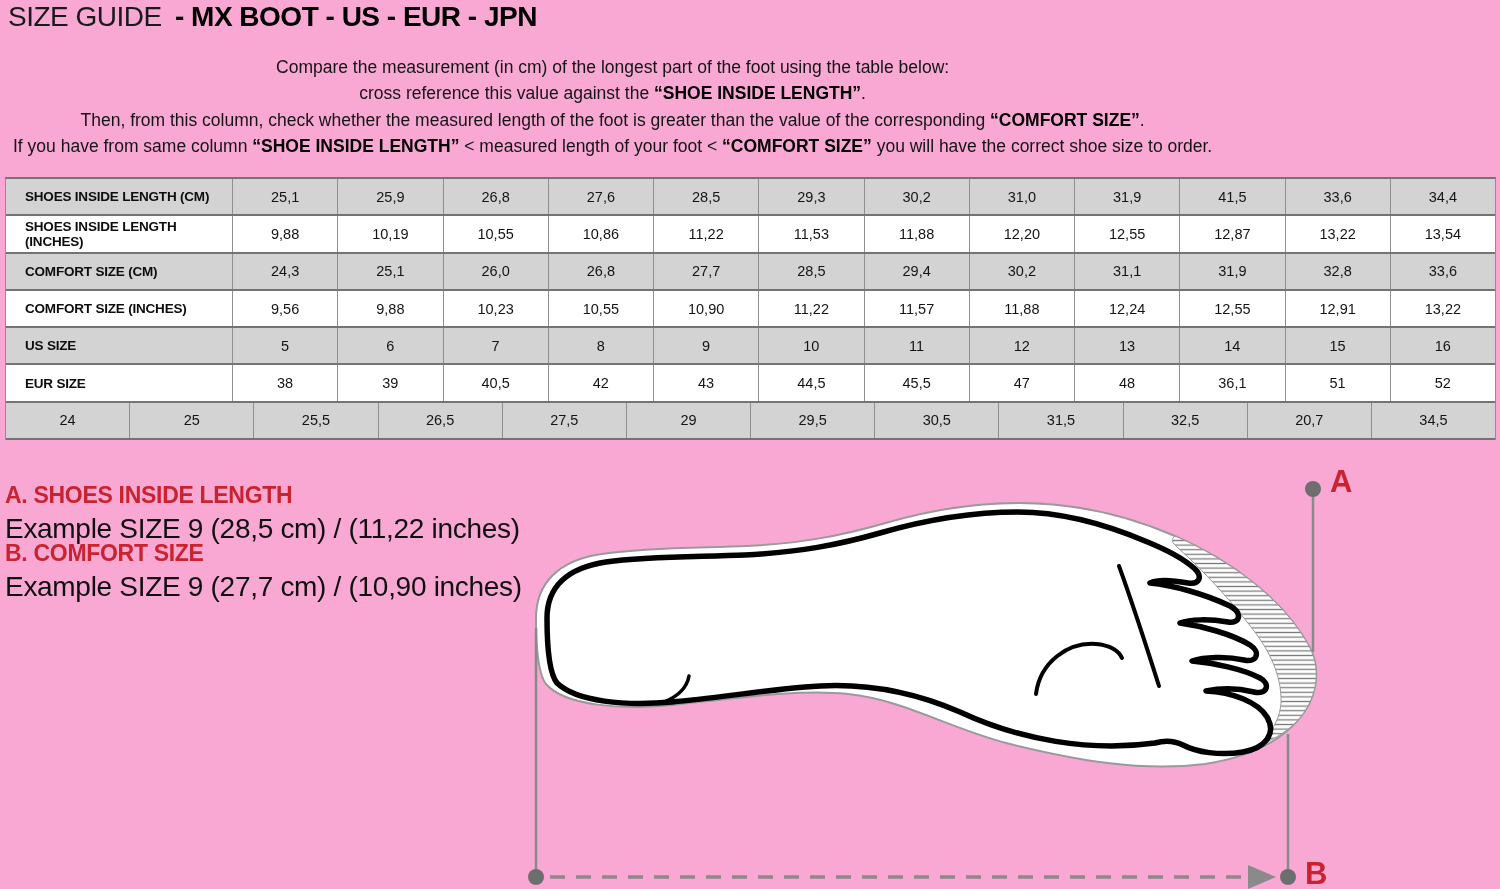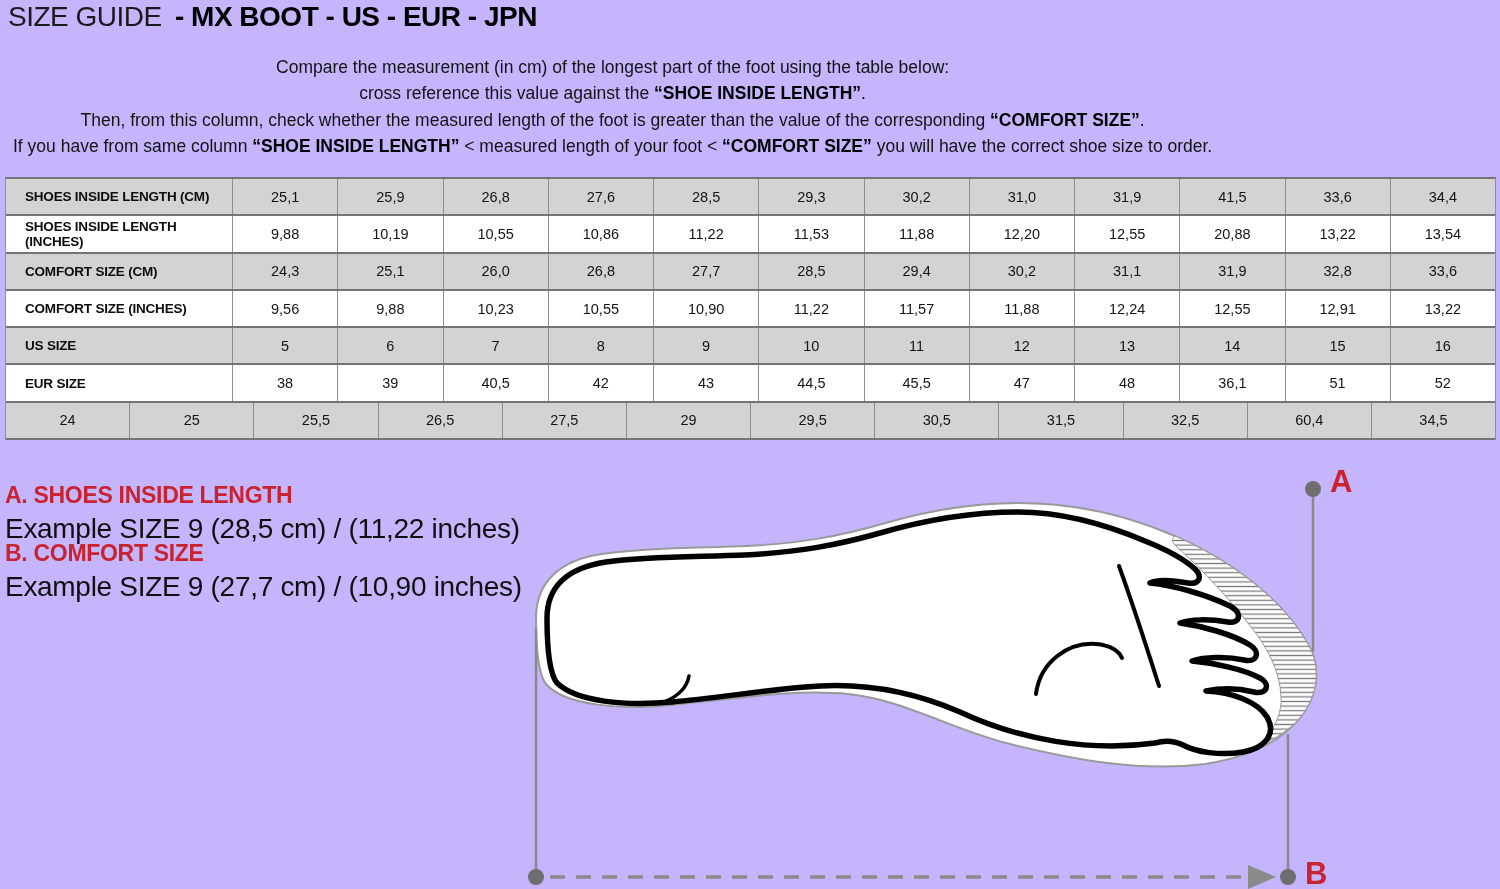--- a/index.html
+++ b/index.html
@@ -1,16 +1,16 @@
 <!DOCTYPE html>
 <html><head>
 <meta charset="utf-8">
 <style>
   html,body{margin:0;padding:0;background:#fff;}
-  .page{position:relative;width:1500px;height:889px;background:#c4b5fd;
+  .page{position:relative;width:1500px;height:889px;background:#f9a8d4;
         font-family:"Liberation Sans", sans-serif;color:#111;overflow:hidden;}
 
   
   .title{position:absolute;left:8px;top:1px;font-size:28px;letter-spacing:-0.5px;white-space:nowrap;}
   .title .light{font-weight:normal;color:#1a1a1a;}
   .title .heavy{font-weight:bold;color:#000;margin-left:6px;}
 
   
   .intro{position:absolute;left:13px;top:54px;font-size:17.5px;line-height:26.4px;color:#141414;text-align:center;}
   .intro p{margin:0;white-space:nowrap;}
@@ -75,21 +75,21 @@
         <div class="tlabel">SHOES INSIDE LENGTH (INCHES)</div>
         <div class="tcell">9,88</div>
         <div class="tcell">10,19</div>
         <div class="tcell">10,55</div>
         <div class="tcell">10,86</div>
         <div class="tcell">11,22</div>
         <div class="tcell">11,53</div>
         <div class="tcell">11,88</div>
         <div class="tcell">12,20</div>
         <div class="tcell">12,55</div>
-        <div class="tcell">20,88</div>
+        <div class="tcell">12,87</div>
         <div class="tcell">13,22</div>
         <div class="tcell">13,54</div>
       </div>
       <div class="trow gray">
         <div class="tlabel">COMFORT SIZE (CM)</div>
         <div class="tcell">24,3</div>
         <div class="tcell">25,1</div>
         <div class="tcell">26,0</div>
         <div class="tcell">26,8</div>
         <div class="tcell">27,7</div>
@@ -150,21 +150,21 @@
         <div class="tcell">24</div>
         <div class="tcell">25</div>
         <div class="tcell">25,5</div>
         <div class="tcell">26,5</div>
         <div class="tcell">27,5</div>
         <div class="tcell">29</div>
         <div class="tcell">29,5</div>
         <div class="tcell">30,5</div>
         <div class="tcell">31,5</div>
         <div class="tcell">32,5</div>
-        <div class="tcell">60,4</div>
+        <div class="tcell">20,7</div>
         <div class="tcell">34,5</div>
       </div>
     </div>
 
   <div class="sec sec-a">
     <h2>A. SHOES INSIDE LENGTH</h2>
     <p class="example">Example SIZE 9 (28,5 cm) / (11,22 inches)</p>
   </div>
 
   <div class="sec sec-b">

